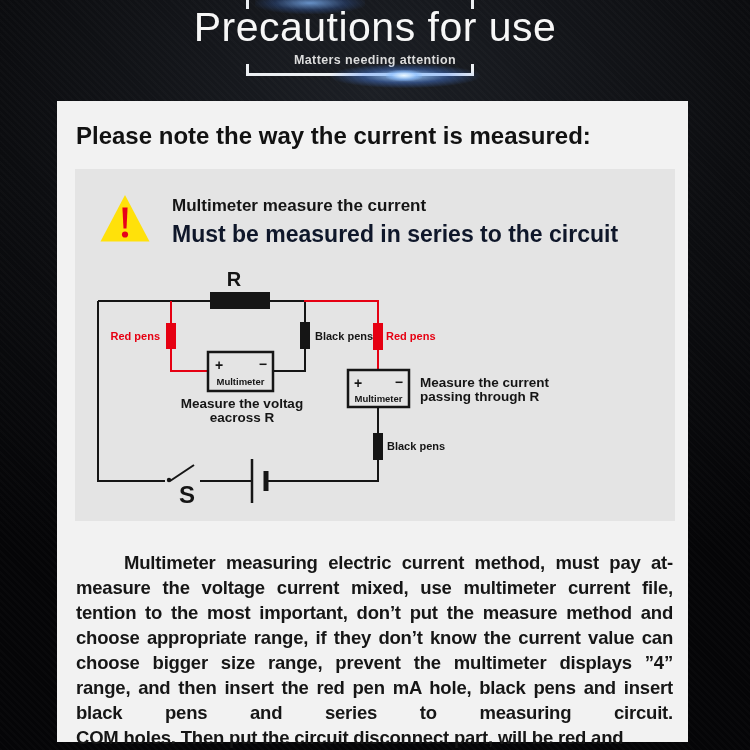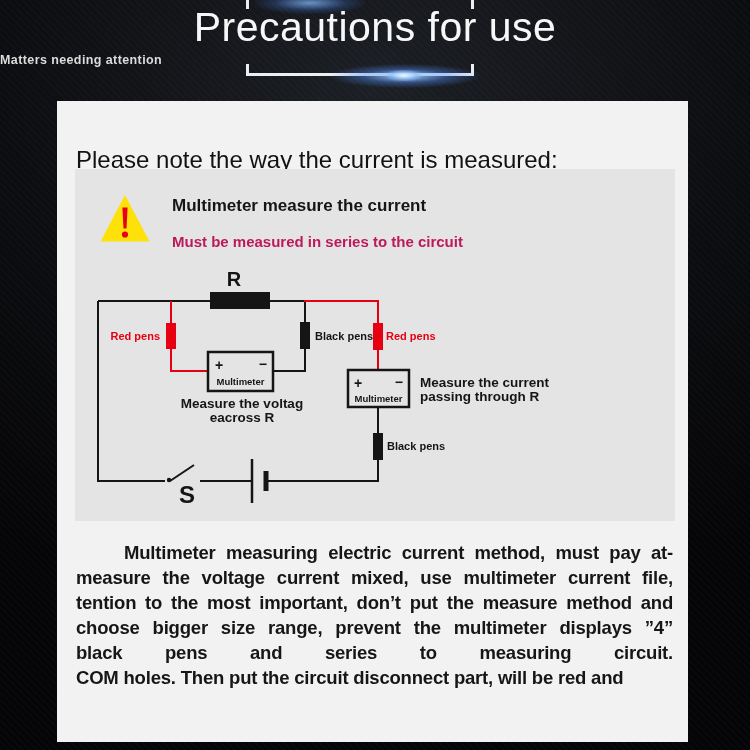--- a/index.html
+++ b/index.html
@@ -13,21 +13,21 @@
       radial-gradient(ellipse 90% 70% at 50% 12%, #1c1f25 0%, #0c0d10 55%, #050507 100%);
   }
 
   
   .header { position:absolute; left:0; top:0; width:750px; height:103px;padding-left:8px; }
   .header-title {
     position:absolute; left:0; top:4px; width:750px; text-align:center;
     font-size:41px; font-weight:500; color:#f7f7f7; letter-spacing:0.5px;
   }
   .header-subtitle {
-    position:absolute; left:0; top:53px; width:750px; text-align:left;
+    position:absolute; left:0; top:53px; width:750px; text-align:center;
     font-size:12.5px; font-weight:700; color:#dcdcdc; letter-spacing:0.4px;
   }
   .tick { position:absolute; top:0; width:3px; height:9px; background:#eceff2; }
   .tick-left  { left:246px; }
   .tick-right { left:471px; }
   .bottom-bracket {
     position:absolute; left:246px; top:64px; width:228px; height:12px;
     border-left:3px solid #eceff2; border-right:3px solid #eceff2; border-bottom:3px solid #eceff2;
   }
   .flare { position:absolute; pointer-events:none; }
@@ -44,43 +44,43 @@
     background:radial-gradient(ellipse at center, rgba(235,248,255,1) 0%, rgba(140,190,255,0.6) 50%, transparent 80%);
   }
 
   
   .panel {
     position:absolute; left:57px; top:101px; width:631px; height:641px;
     background:#f2f2f2;
   }
   .heading {
     position:absolute; left:19px; top:21px;
-    font-size:24px; font-weight:400; color:#121212; letter-spacing:0px;margin-top:24px;
+    font-size:24px; font-weight:700; color:#121212; letter-spacing:0px;
   }
 
   
   .diagram-box {
     position:absolute; left:18px; top:68px; width:600px; height:352px;
     background:#e4e4e4;
     text-align:right;
   }
   .warn-icon { position:absolute; left:24px; top:25px; }
   .warn-line1 { position:absolute; left:97px; top:27px; font-size:17px; font-weight:700; color:#151515; }
-  .warn-line2 { position:absolute; left:97px; top:52px; font-size:15px; font-weight:700; color:#be185d;margin-top:12px; }
+  .warn-line2 { position:absolute; left:97px; top:52px; font-size:23px; font-weight:700; color:#0f172a; }
 
   .circuit { position:absolute; left:0; top:0; }
   .circuit text { font-family:"Liberation Sans",sans-serif; font-weight:700; fill:#151515; }
   .circuit .red-text { fill:#e60012; }
   .circuit .wire  { stroke:#151515; stroke-width:2; fill:none; }
   .circuit .wire-red { stroke:#e60012; stroke-width:2; fill:none; }
   .circuit .mbox  { fill:#e4e4e4; stroke:#151515; stroke-width:2.5; }
 
   
   .paragraph {
-    position:absolute; left:19px; top:439px; width:597px;
+    position:absolute; left:19px; top:449px; width:597px;
     font-size:18.5px; font-weight:700; color:#161616; letter-spacing:-0.2px;
   }
   .para-line { line-height:25px; text-align:justify; text-align-last:justify; white-space:nowrap0; }
   .para-line:first-child { text-indent:48px; }
   .para-line:last-child { text-align-last:left; }
 </style>
 </head>
 <body>
 
 <div class="page">
@@ -163,18 +163,20 @@
         <text x="167" y="253" font-size="13.5" text-anchor="middle">eacross R</text>
         <text x="345" y="218" font-size="13.5" text-anchor="start">Measure the current</text>
         <text x="345" y="232" font-size="13.5" text-anchor="start">passing through R</text>
       </svg>
     </div>
 
     <div class="paragraph">
         <div class="para-line">Multimeter measuring electric current method, must pay at-</div>
         <div class="para-line">measure the voltage current mixed, use multimeter current file,</div>
         <div class="para-line">tention to the most important, don’t put the measure method and</div>
+        <div class="para-line">choose appropriate range, if they don’t know the current value can</div>
         <div class="para-line">choose bigger size range, prevent the multimeter displays ”4”</div>
+        <div class="para-line">range, and then insert the red pen mA hole, black pens and insert</div>
         <div class="para-line">black pens and series to measuring circuit.</div>
         <div class="para-line">COM holes. Then put the circuit disconnect part, will be red and</div>
       </div>
   </div>
 </div>
 
 </body></html>

